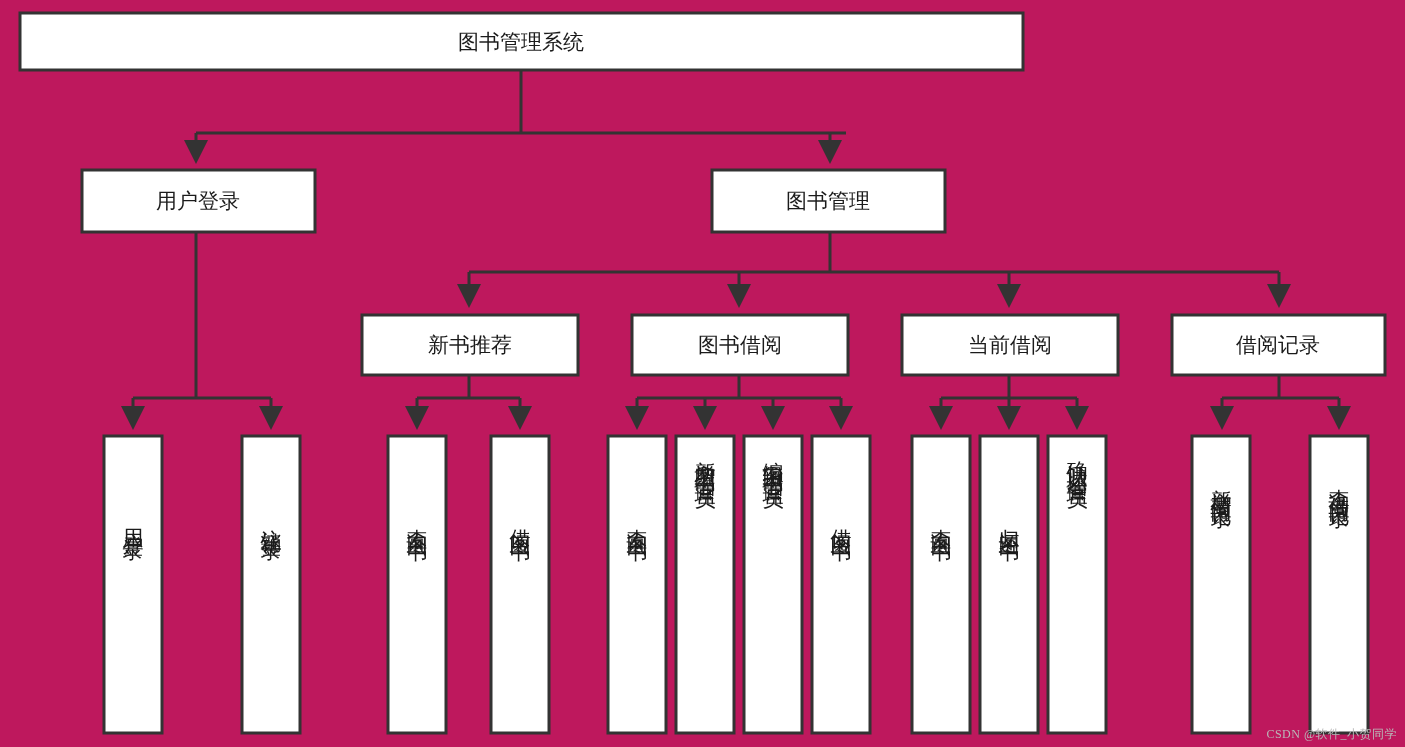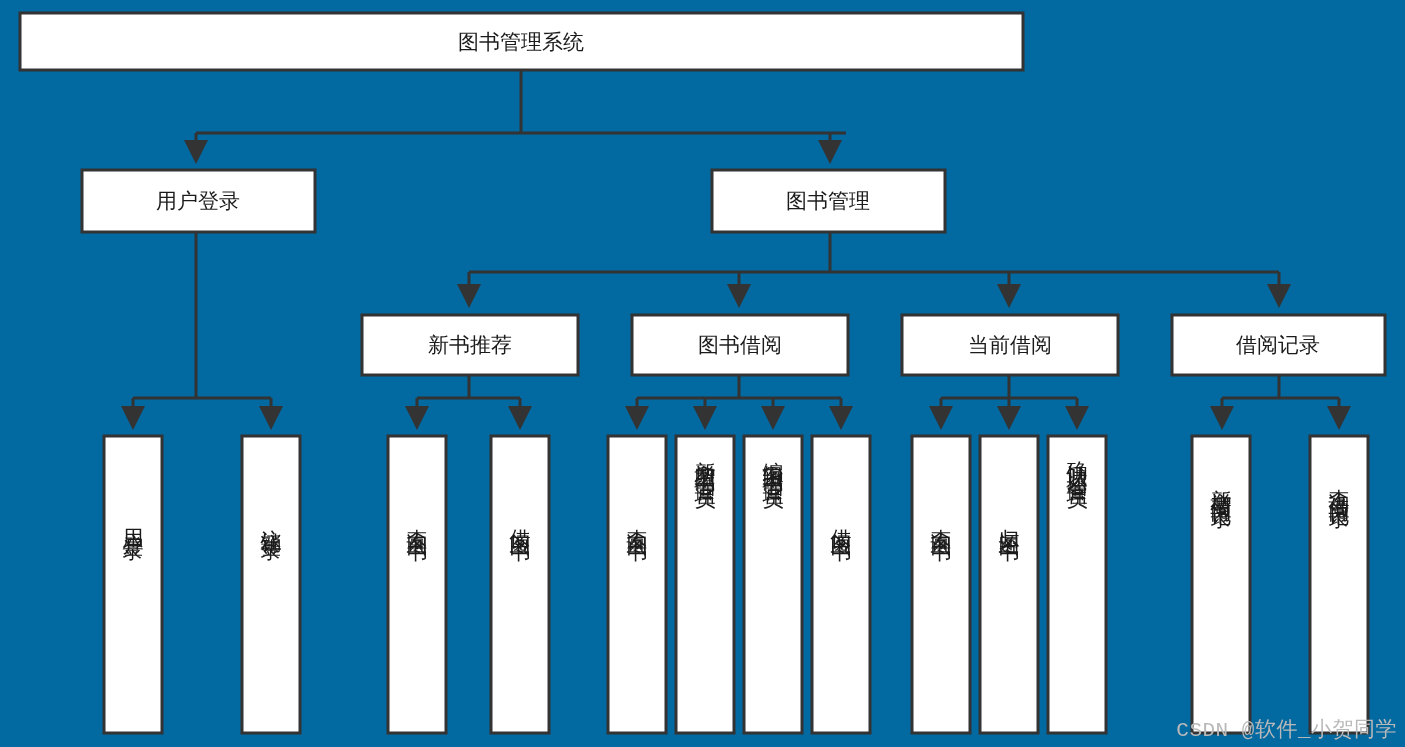--- a/index.html
+++ b/index.html
@@ -10,21 +10,21 @@
   body {
     width: 1405px;
     height: 747px;
     font-family: "DejaVu Sans", "Liberation Sans", sans-serif;
     overflow: hidden;
   }
   #diagram-root {
     position: relative;
     width: 1405px;
     height: 747px;
-    background: #0369a1;
+    background: #be185d;
   }
   svg#tree-svg {
     position: absolute;
     top: 0;
     left: 0;
     width: 1405px;
     height: 747px;
   }
   .node-box {
     fill: #ffffff;
@@ -52,22 +52,22 @@
     font-size: 21px;
     fill: #1b1b1b;
     writing-mode: vertical-rl;
     text-orientation: upright;
     letter-spacing: 4px;
   }
   .watermark {
     position: absolute;
     right: 8px;
     bottom: 4px;
-    font-family: Liberation Mono, monospace;
-    font-size: 21px;
+    font-family: Liberation Serif, serif;
+    font-size: 12px;
     color: #b9b9b9;
     white-space: nowrap;
     letter-spacing: 0.5px;
   }
 </style>
 </head>
 <body>
 
 <div id="diagram-root">
 

